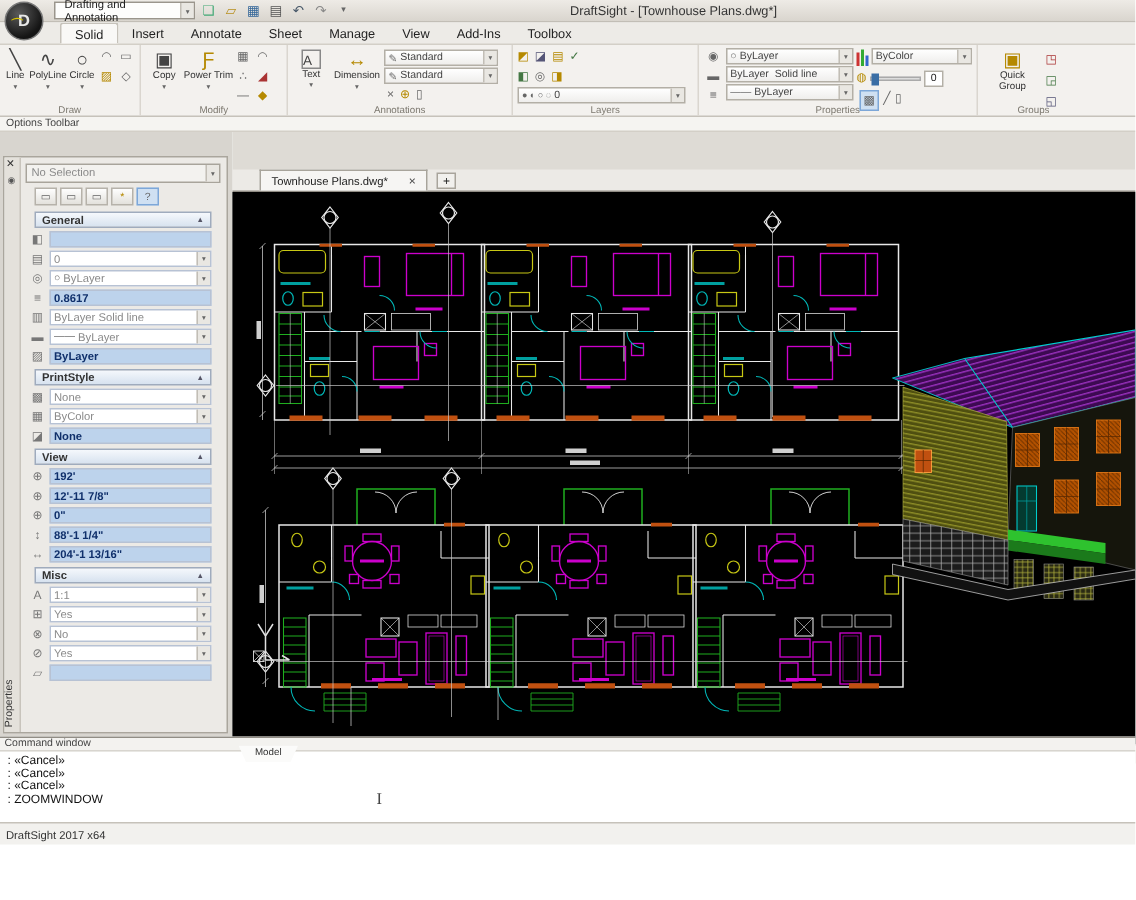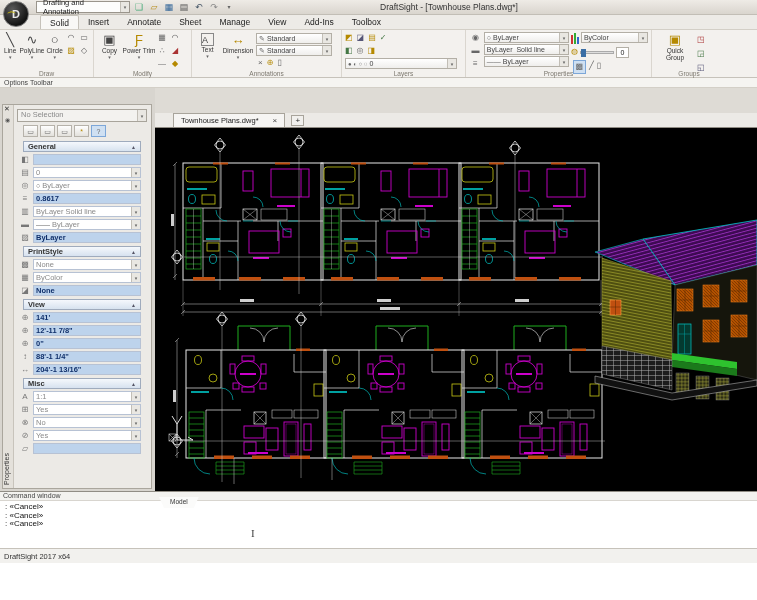--- a/index.html
+++ b/index.html
@@ -392,21 +392,21 @@
           </span>
         </div>
 
       <div class="psec">
           <span>View</span>
           <span class="arr">▲</span>
         </div>
       <div class="prow">
           <span class="pic">⊕</span>
           <span class="pfield blue">
-            <span class="val">141'</span>
+            <span class="val">192'</span>
           </span>
         </div>
       <div class="prow">
           <span class="pic">⊕</span>
           <span class="pfield blue">
             <span class="val">12'-11 7/8"</span>
           </span>
         </div>
       <div class="prow">
           <span class="pic">⊕</span>
@@ -688,19 +688,20 @@
     <span class="stab">ENLARGED PLAN</span>
   </div>
 </div>
 
 <div class="band cmdwin">
   <div class="cmdtitle">Command window</div>
   <div class="cmdlines">
     <div>: «Cancel»</div>
     <div>: «Cancel»</div>
     <div>: «Cancel»</div>
+    <div>: ZOOMWINDOW</div>
   </div>
 </div>
 <span class="ibeam">I</span>
 
 <div class="band statusbar">
   <span>DraftSight 2017 x64</span>
 </div>
 
 </body></html>

